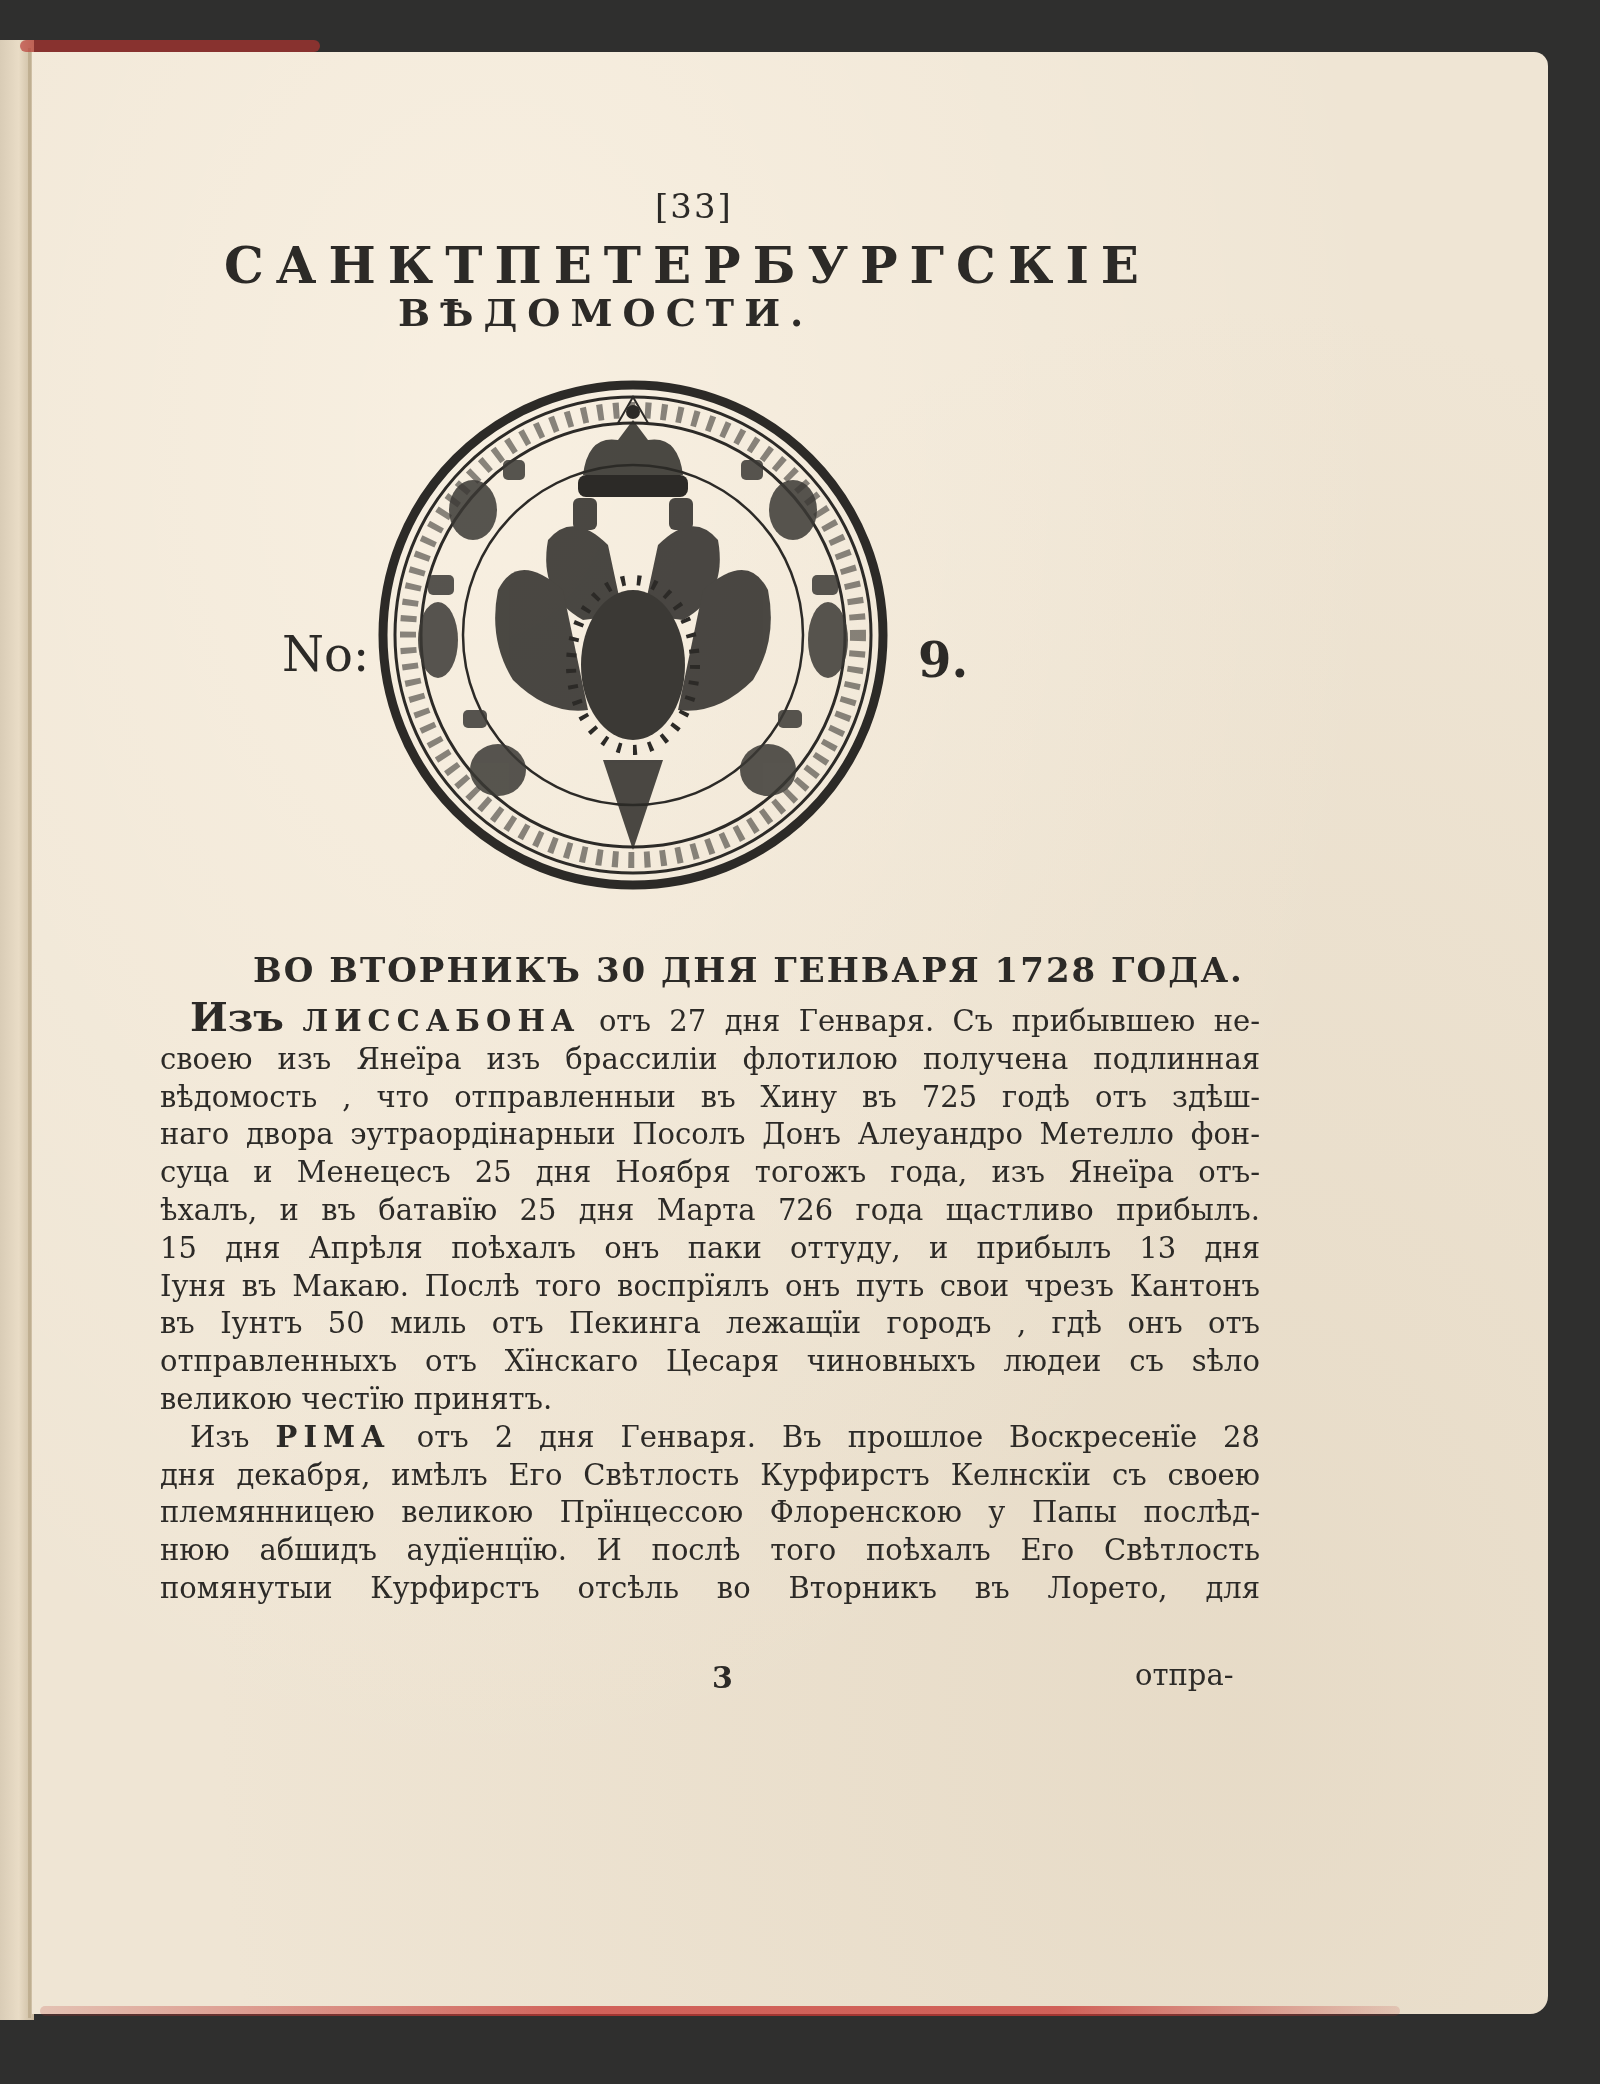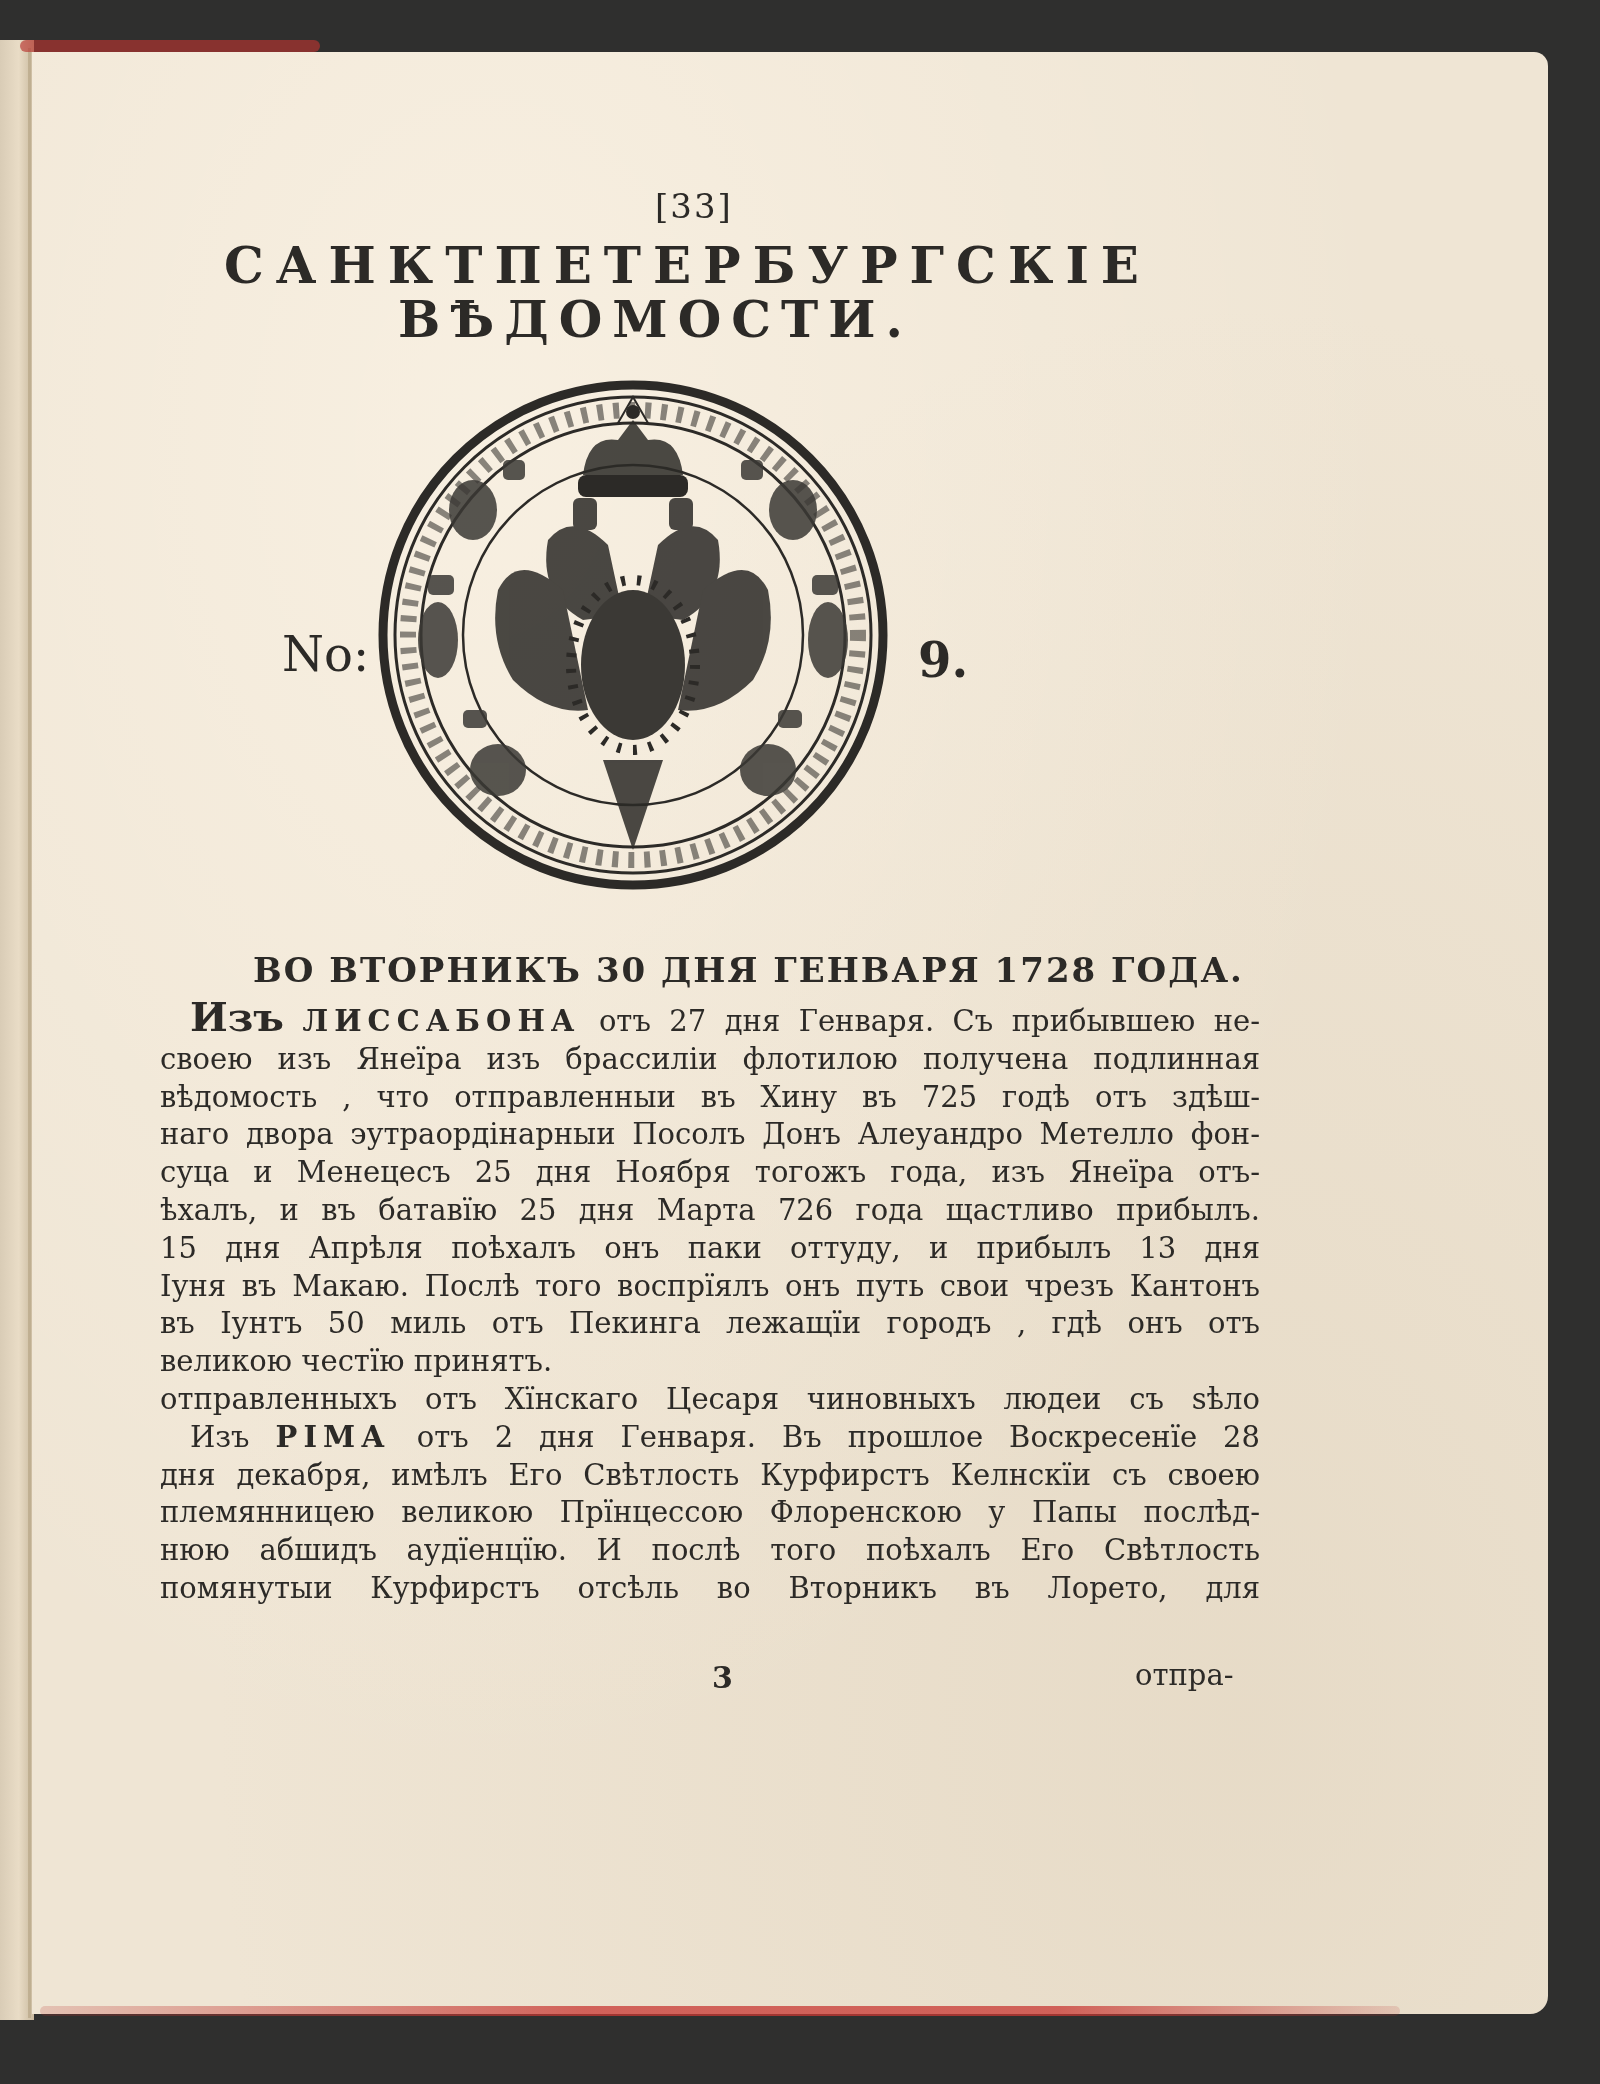--- a/index.html
+++ b/index.html
@@ -37,21 +37,21 @@
   }
   .ink { color: #2c2a27; }
   .abs { position: absolute; white-space: nowrap; margin-top: 28px; }
 
   .page-num { left: 655px; top: 158px; font-size: 34px; letter-spacing: 2px; }
   .title1 {
     left: 224px; top: 208px; font-size: 50px; letter-spacing: 12px;
     font-weight: bold; text-transform: none;
   }
   .title2 {
-    left: 398px; top: 262px; font-size: 50px; letter-spacing: 10px; font-weight: bold;
+    left: 398px; top: 262px; font-size: 38px; letter-spacing: 10px; font-weight: bold;
   }
   .no-label { left: 282px; top: 598px; font-size: 48px; }
   .issue-num { left: 918px; top: 604px; font-size: 48px; font-weight: bold; }
 
   .emblem { position: absolute; left: 378px; top: 380px; width: 510px; height: 510px; }
 
   .dateline { left: 253px; top: 922px; font-size: 34px; letter-spacing: 2px; font-weight: bold; text-align: center; }
 
   .body-text {
     position: absolute; left: 160px; top: 998px; width: 1100px;
@@ -144,22 +144,22 @@
     <span>отъ 27 дня Генваря. Съ прибывшею не-</span>
   </span>
   <span class="line">своею изъ Янеїра изъ брассиліи флотилою получена подлинная</span>
   <span class="line">вѣдомость , что отправленныи въ Хину въ 725 годѣ отъ здѣш-</span>
   <span class="line">наго двора эутраордінарныи Посолъ Донъ Алеуандро Метелло фон-</span>
   <span class="line">суца и Менецесъ 25 дня Ноября тогожъ года, изъ Янеїра отъ-</span>
   <span class="line">ѣхалъ, и въ батавїю 25 дня Марта 726 года щастливо прибылъ.</span>
   <span class="line">15 дня Апрѣля поѣхалъ онъ паки оттуду, и прибылъ 13 дня</span>
   <span class="line">Іуня въ Макаю. Послѣ того воспрїялъ онъ путь свои чрезъ Кантонъ</span>
   <span class="line">въ Іунтъ 50 миль отъ Пекинга лежащїи городъ , гдѣ онъ отъ</span>
+  <span class="line">отправленныхъ отъ Хїнскаго Цесаря чиновныхъ людеи съ sѣло</span>
   <span class="line last">великою честїю принятъ.</span>
-  <span class="line">отправленныхъ отъ Хїнскаго Цесаря чиновныхъ людеи съ sѣло</span>
 
   <span class="line indent">
     <span>Изъ</span>
     <span class="spaced">РІМА</span>
     <span>отъ 2 дня Генваря. Въ прошлое Воскресенїе 28</span>
   </span>
   <span class="line">дня декабря, имѣлъ Его Свѣтлость Курфирстъ Келнскїи съ своею</span>
   <span class="line">племянницею великою Прїнцессою Флоренскою у Папы послѣд-</span>
   <span class="line">нюю абшидъ аудїенцїю. И послѣ того поѣхалъ Его Свѣтлость</span>
   <span class="line">помянутыи Курфирстъ отсѣль во Вторникъ въ Лорето, для</span>

